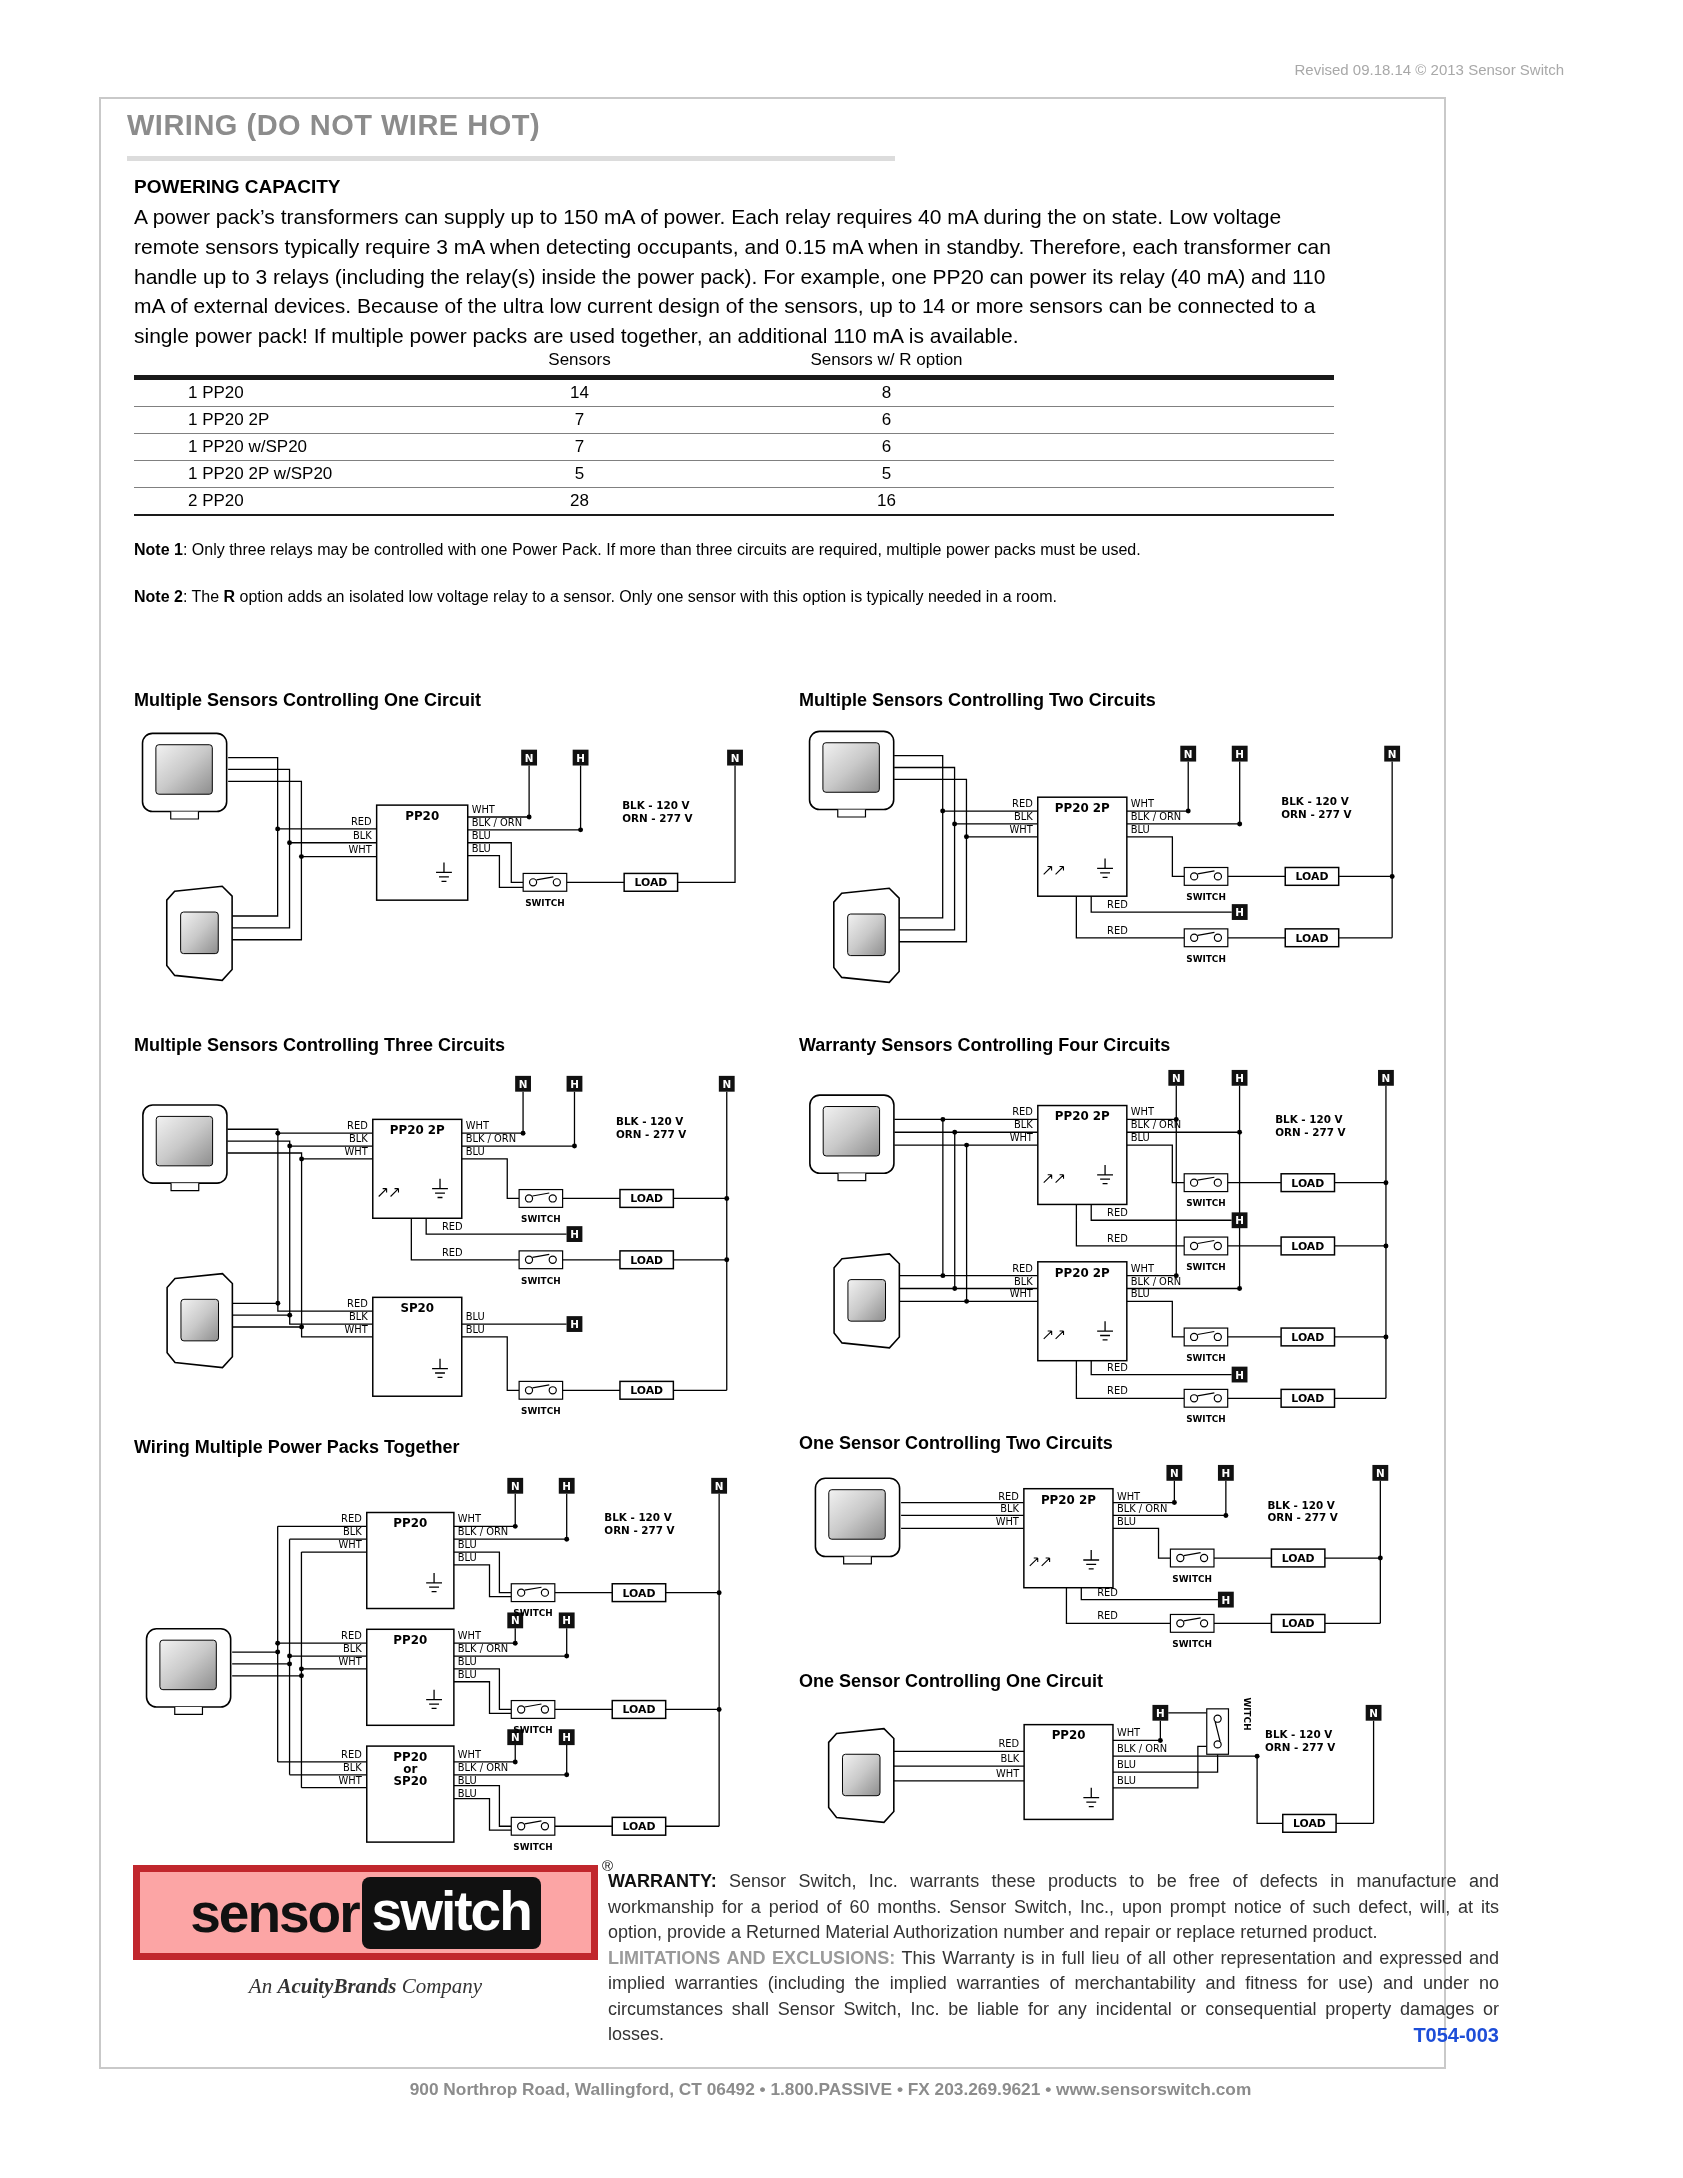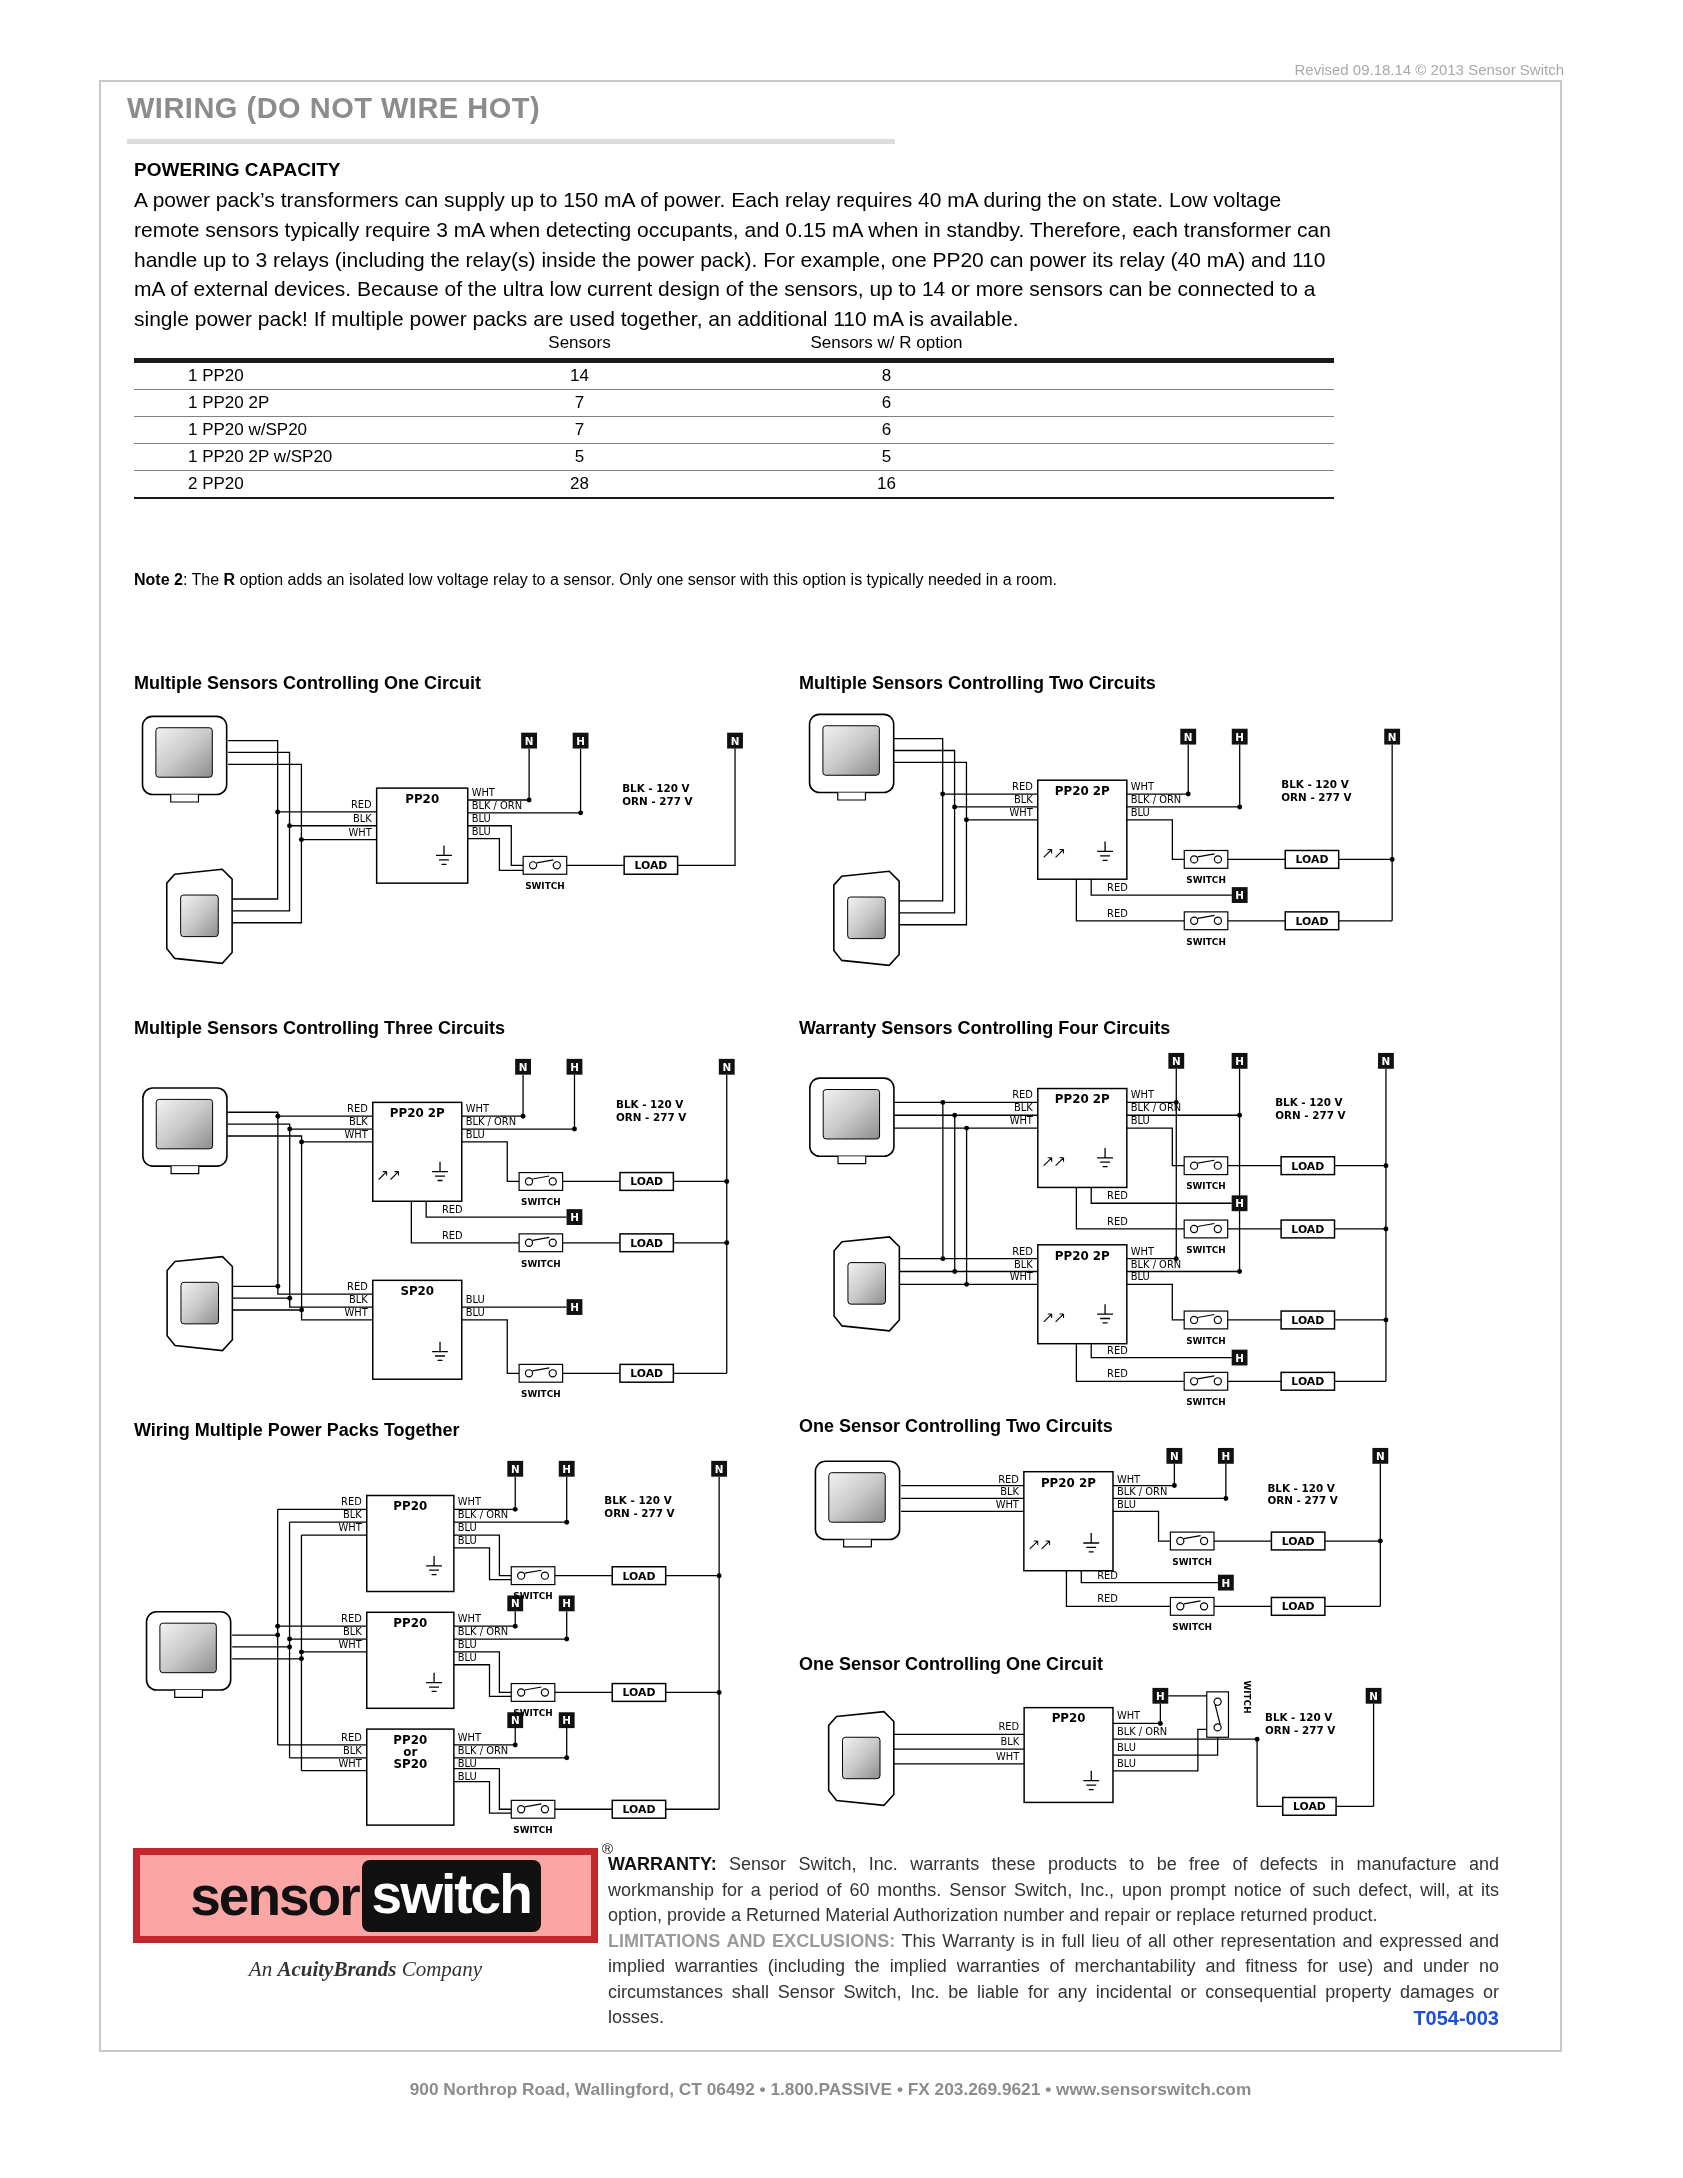--- a/index.html
+++ b/index.html
@@ -1,19 +1,19 @@
 <!DOCTYPE html>
 <html><head>
 <meta charset="utf-8">
 <style>
   html,body{margin:0;padding:0;background:#fff;}
   body{width:1683px;height:2178px;font-family:"Liberation Sans",sans-serif;color:#000;}
   .page{position:relative;width:1683px;height:2178px;background:#fff;overflow:hidden;}
   .revision{position:absolute;right:119px;top:61px;font-size:15px;color:#a8a8a8;}
-  .content-box{position:absolute;left:99px;top:80px;width:1463px;height:1972px;border:2px solid #c9c9c9;box-sizing:border-box;}
+  .content-box{position:absolute;left:99px;top:97px;width:1347px;height:1972px;border:2px solid #c9c9c9;box-sizing:border-box;}
   .main-title{position:absolute;left:26px;top:10px;margin:0;font-size:29px;font-weight:bold;color:#8c8c8c;letter-spacing:0.5px;}
   .title-rule{position:absolute;left:26px;top:57px;width:768px;height:5px;background:#dcdcdc;}
   .pc-head{position:absolute;left:33px;top:77px;margin:0;font-size:19px;font-weight:bold;color:#000;}
   .pc-para{position:absolute;left:33px;top:103px;width:1204px;margin:0;font-size:21px;line-height:1.42;}
   .cap-table{position:absolute;left:33px;top:249px;width:1200px;border-collapse:collapse;font-size:17px;}
   .cap-table th{font-weight:normal;padding:2px 0 5px;}
   .cap-table thead tr{border-bottom:5px solid #1a1a1a;}
   .cap-table tbody tr{border-bottom:1px solid #808080;}
   .cap-table tbody tr:last-child{border-bottom:2px solid #1a1a1a;}
   .cap-table td{padding:3px 0;}
@@ -140,20 +140,21 @@
           </tr>
         <tr>
             <td>2 PP20</td>
             <td>28</td>
             <td>16</td>
             <td></td>
           </tr>
       </tbody>
     </table>
 
+    <p class="note" style="top:442px"><b>Note 1</b><span>: Only three relays may be controlled with one Power Pack. If more than three circuits are required, multiple power packs must be used.</span></p>
     <p class="note" style="top:489px"><b>Note 2</b><span>: The </span><b>R</b><span> option adds an isolated low voltage relay to a sensor. Only one sensor with this option is typically needed in a room.</span></p>
 
     <div class="dt" style="left:33px;top:591px">Multiple Sensors Controlling One Circuit</div>
     <div class="dt" style="left:698px;top:591px">Multiple Sensors Controlling Two Circuits</div>
     <div class="dt" style="left:33px;top:936px">Multiple Sensors Controlling Three Circuits</div>
     <div class="dt" style="left:698px;top:936px">Warranty Sensors Controlling Four Circuits</div>
     <div class="dt" style="left:33px;top:1338px">Wiring Multiple Power Packs Together</div>
     <div class="dt" style="left:698px;top:1334px">One Sensor Controlling Two Circuits</div>
     <div class="dt" style="left:698px;top:1572px">One Sensor Controlling One Circuit</div>
 

